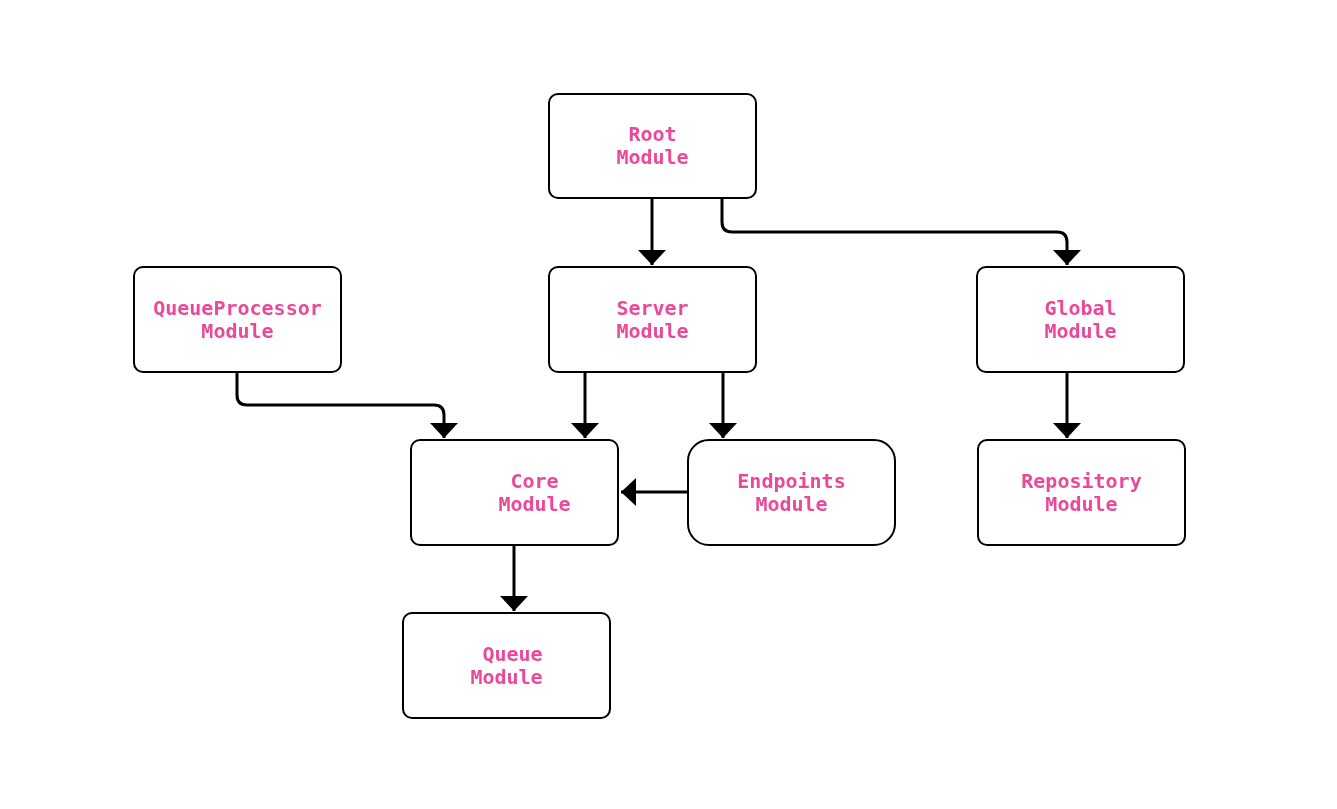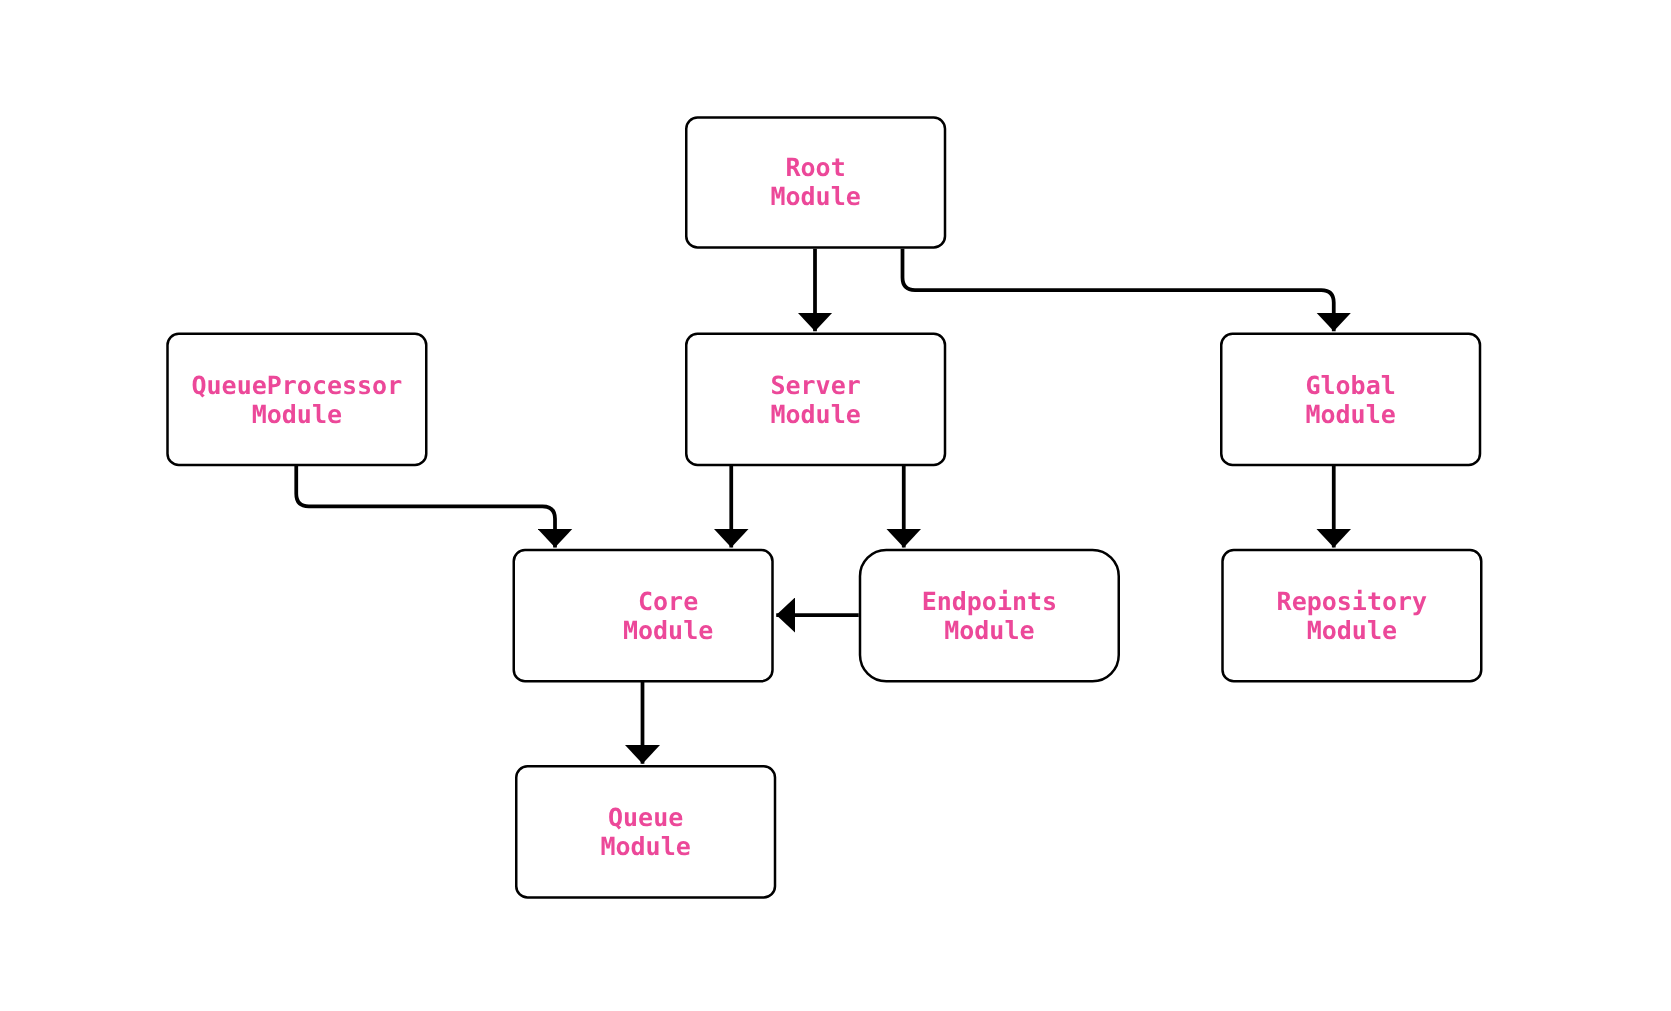--- a/index.html
+++ b/index.html
@@ -44,21 +44,21 @@
     letter-spacing: 0;
   }
   
   #node-root          { left: 548px; top: 93px;  height: 106px; }
   #node-queueprocessor{ left: 133px; top: 266px; }
   #node-server        { left: 548px; top: 266px; justify-content: center; }
   #node-global        { left: 963px; top: 266px; margin-left: 13px; }
   #node-core          { left: 410px; top: 439px; padding-left: 40px; }
   #node-endpoints     { left: 687px; top: 439px; border-radius: 22px; }
   #node-repository    { left: 963px; top: 439px; margin-left: 14px; }
-  #node-queue         { left: 412px; top: 612px; }
+  #node-queue         { left: 402px; top: 612px; text-align: right; }
   .edge {
     stroke: #000000;
     stroke-width: 3;
     fill: none;
     stroke-linecap: butt;
   }
 </style>
 </head>
 <body>
 

